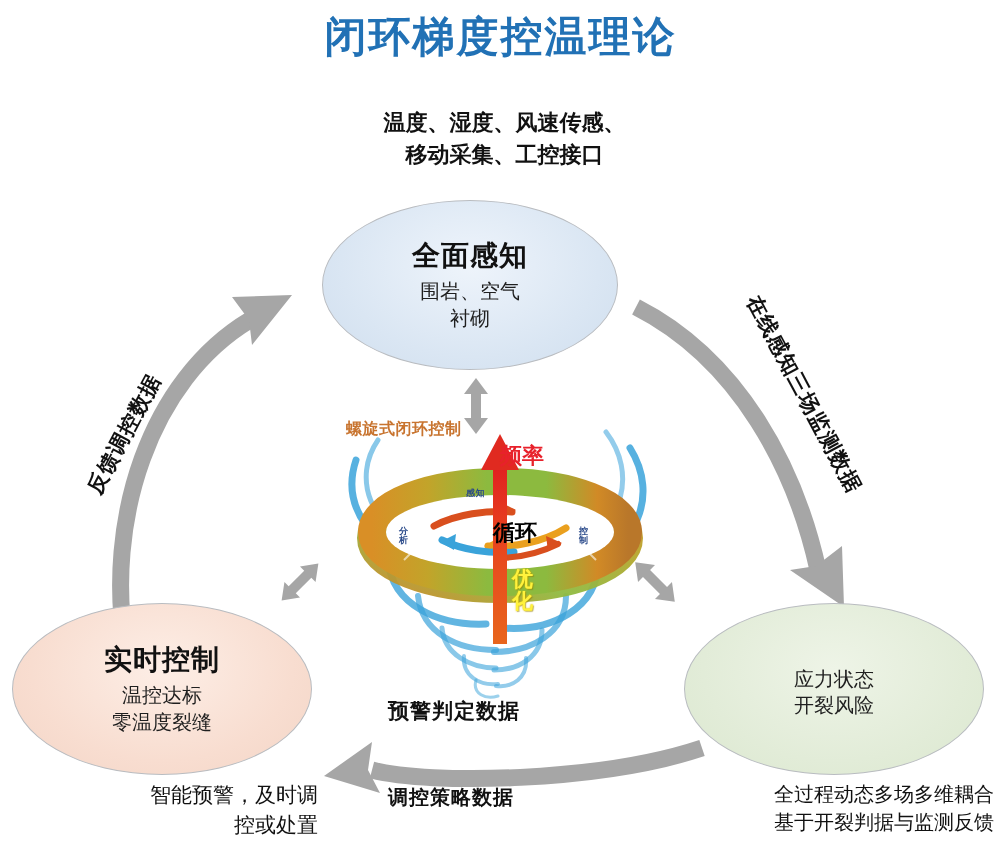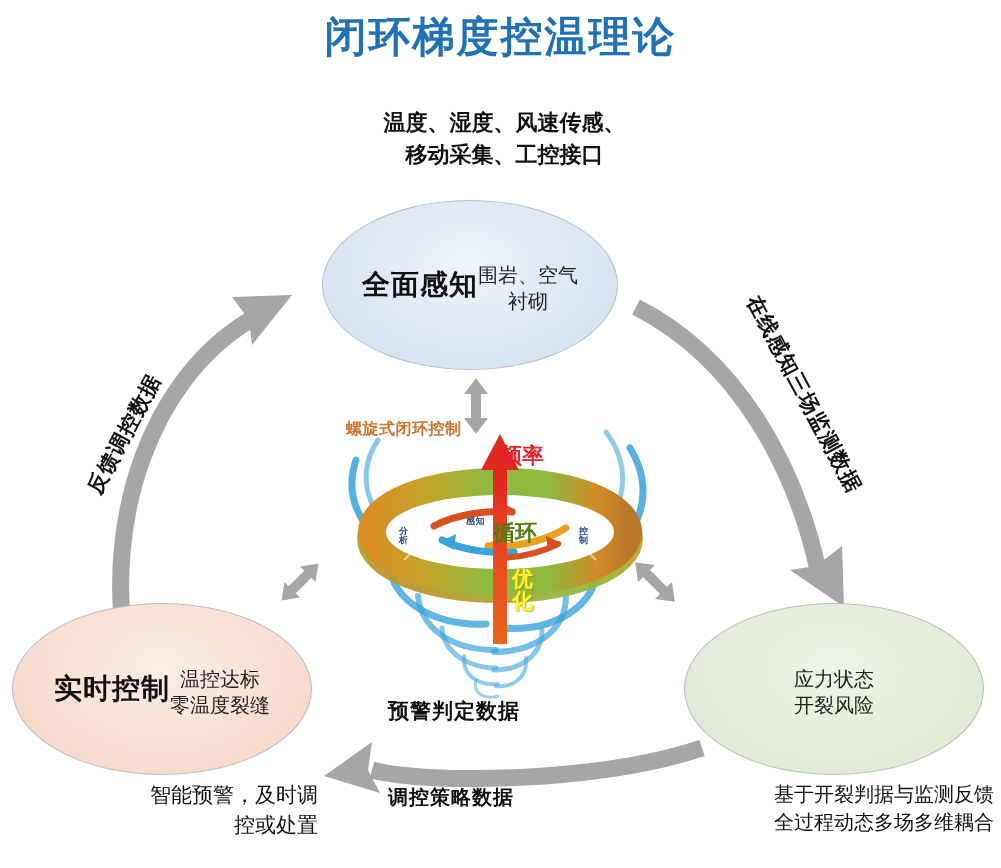--- a/index.html
+++ b/index.html
@@ -39,21 +39,21 @@
     line-height: 1.45;
     color: #111;
   }
   .top-caption span { display: block; }
 
   
   .node {
     position: absolute;
     border-radius: 50%;
     display: flex;
-    flex-direction: row;
+    flex-direction: column;
     align-items: center;
     justify-content: center;
     text-align: center;
     border: 1px solid #b9bcc0;
   }
   .node .node-title {
     font-size: 28px;
     font-weight: bold;
     color: #111;
     line-height: 1.2;
@@ -154,40 +154,40 @@
   }
   #label-freq {
     left: 452px; top: 441px;
     font-size: 22px;
     color: #e8212b;
     text-align: right;
   }
   #label-cycle {
     left: 445px; top: 518px;
     font-size: 22px;
-    color: #4d7c0f;
+    color: #000000;
   }
   #label-opt {
     left: 464px; top: 568px;
     font-size: 21px;
     color: #fff23d;
     text-shadow: 0 0 2px #e0c000, 1px 1px 1px rgba(120,100,0,.5);
     line-height: 1.05;
     text-align: center;
   }
   #label-opt span { display: block; }
 
   .ring-tag {
     position: absolute;
     font-size: 9px;
     font-weight: bold;
     color: #2a4a8a;
     letter-spacing: 0.5px;
   }
-  #ring-tag-sense { left: 466px; top: 515px; }
+  #ring-tag-sense { left: 466px; top: 487px; }
   #ring-tag-analyze { left: 399px; top: 527px; width: 10px; line-height: 1.05; }
   #ring-tag-control { left: 541px; top: 527px; width: 10px; line-height: 1.05; padding-left: 38px; }
 </style>
 </head>
 <body>
 
 <div id="stage">
 
   <div class="title">闭环梯度控温理论</div>
 
@@ -255,22 +255,22 @@
   <div class="arc-label" id="label-feedback">反馈调控数据</div>
   <div class="arc-label" id="label-online">在线感知三场监测数据</div>
   <div class="arc-label" id="label-warning">预警判定数据</div>
   <div class="arc-label" id="label-strategy">调控策略数据</div>
 
   <div class="corner-caption" id="caption-control">
     <span>智能预警，及时调</span>
     <span>控或处置</span>
   </div>
   <div class="corner-caption" id="caption-analysis">
+    <span>全过程动态多场多维耦合</span>
     <span>基于开裂判据与监测反馈</span>
-    <span>全过程动态多场多维耦合</span>
   </div>
 
   <div id="spiral">
     <svg width="340" height="300" viewBox="0 0 340 300" xmlns="http://www.w3.org/2000/svg">
       <defs>
         <linearGradient id="ringGrad" x1="0" y1="0" x2="1" y2="0">
           <stop offset="0%" stop-color="#d98f26"></stop>
           <stop offset="22%" stop-color="#c2a42a"></stop>
           <stop offset="45%" stop-color="#8cba3f"></stop>
           <stop offset="68%" stop-color="#8cba3f"></stop>

